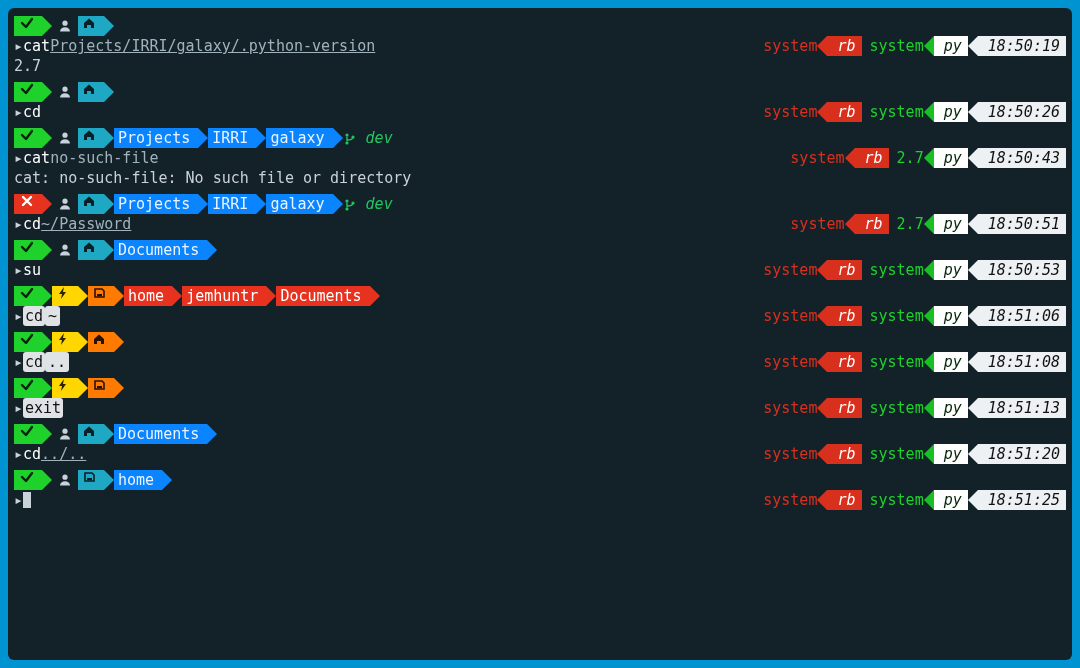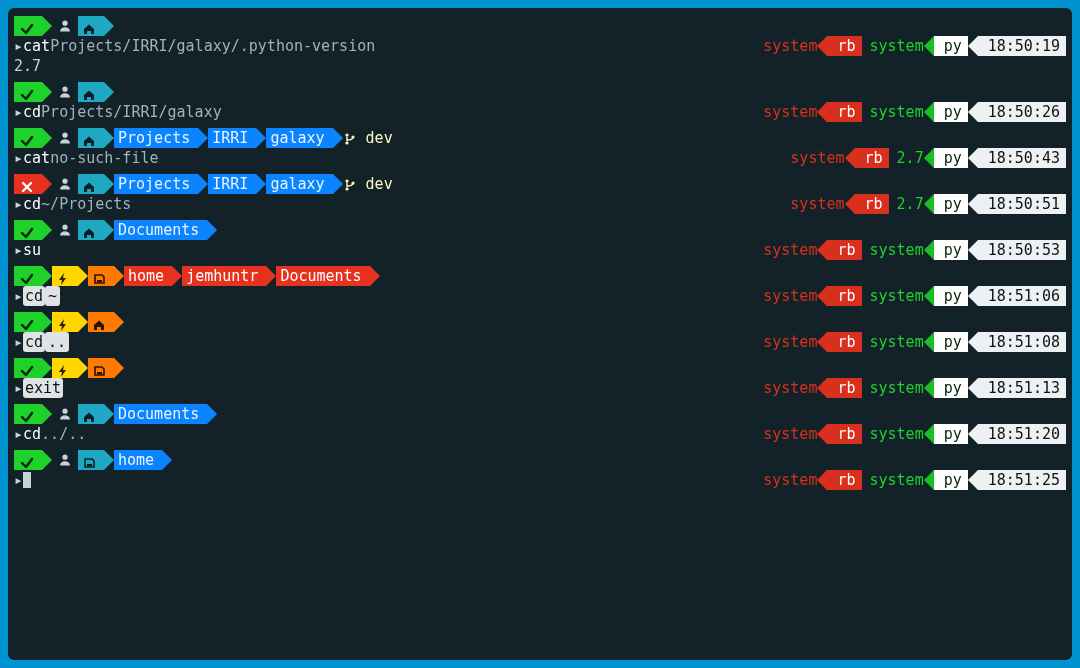--- a/index.html
+++ b/index.html
@@ -1,25 +1,25 @@
 <!DOCTYPE html>
 <html><head>
 <meta charset="utf-8">
 <style>
   * { margin:0; padding:0; box-sizing:border-box; }
   html,body { width:1080px; height:668px; }
   body { background:#0093d2; padding:8px; font-family: "DejaVu Sans Mono","Menlo","Consolas",monospace; font-size:15px; color:#c9d1d9; }
   .term { width:100%; height:100%; background:#132229; border-radius:6px; padding:8px 6px 2px 6px; overflow:hidden; position:relative; line-height:20px; }
   .row { display:flex; align-items:center; height:20px; white-space:pre; }
   
-  .seg { display:inline-flex; align-items:flex-end; height:20px; padding:0 8px 0 4px; position:relative; margin-right:10px; }
+  .seg { display:inline-flex; align-items:flex-start; height:20px; padding:0 8px 0 4px; position:relative; margin-right:10px; }
   .seg.first { padding-left:6px; }
   .seg .arr { position:absolute; right:-10px; top:0; width:0; height:0; border-top:10px solid transparent; border-bottom:10px solid transparent; }
   
-  .segL { display:inline-flex; align-items:center; height:20px; padding:0 6px 0 10px; position:relative; margin-left:10px; }
+  .segL { display:inline-flex; align-items:center; height:20px; padding:0 6px 0 10px; position:relative; margin-left:10px;font-style:italic; }
   .segL .arrL { position:absolute; left:-10px; top:0; width:0; height:0; border-top:10px solid transparent; border-bottom:10px solid transparent; }
   .pill { background:#dfe3e6; color:#111; border-radius:3px; }
   
   .c-green   { background:#1fd12b; color:#06240a; }
   .c-green .arr { border-left:10px solid #1fd12b; }
   .c-green2  { background:#ffffff; color:#06240a; }
   .c-teal    { background:#1ea8c4; color:#0b1f26; }
   .c-teal .arr { border-left:10px solid #1ea8c4; }
   .c-blue    { background:#0a84ff; color:#eaf3ff; }
   .c-blue .arr { border-left:10px solid #0a84ff; }
@@ -30,25 +30,25 @@
   .c-yellow .arr { border-left:10px solid #ffd600; }
   .c-orange  { background:#ff7a00; color:#2a1200; }
   .c-orange .arr { border-left:10px solid #ff7a00; }
   .c-white   { background:#eef1f3; color:#111; }
   
   .al-red   { border-right:10px solid #d9301d; }
   .al-green { border-right:10px solid #19bf24; }
   .al-white { border-right:10px solid #eef1f3; }
   
   .fg-cmd   { color:#ffffff; }
-  .fg-arg   { color:#a0b3bd; }
+  .fg-arg   { color:#a0b3bd; text-decoration:underline; }
   .fg-argn  { color:#a0b3bd; }
   .fg-sysR  { color:#d9301d; }
   .fg-sysG  { color:#1fd12b; }
-  .fg-branch{ color:#fef9c3; }
+  .fg-branch{ color:#22c55e; font-style:italic; }
   .caret    { color:#c9d1d9; }
   .ico { display:inline-block; width:14px; text-align:center; }
   .spacer { flex:1 1 auto; }
   .line { display:flex; align-items:center; height:20px; }
   .right { display:flex; align-items:flex-end; }
   .left  { display:flex; align-items:center; }
   .gap6 { height:6px; }
   .cursor { display:inline-block; width:8px; height:16px; background:#c9d1d9; vertical-align:middle; }
   .watermark { position:absolute; right:16px; bottom:4px; color:#7d8b93; font-size:20px; letter-spacing:1px; pointer-events:none; font-family: "PingFang SC","Noto Sans CJK SC",sans-serif;}
   .watermark .z { font-weight:700; margin-right:6px; }
@@ -135,21 +135,20 @@
               </svg>
             </span>
             <span class="arr"></span>
           </span>
         </div>
       </div>
       <div class="line">
         <div class="left">
           <span class="caret">▸ </span>
           <span class="fg-cmd">cd</span> 
-          <span class="fg-arg">Projects/IRRI/galaxy</span>
         </div>
         <div class="spacer"></div>
         <div class="right">
           <span class="fg-sysR">system</span>
           <span class="segL c-red2">
             <span class="arrL al-red"></span>
             <span style="color:#fff">rb</span>
           </span>
           <span class="fg-sysG" style="padding-left:8px">system</span>
           <span class="segL c-green2">
@@ -224,20 +223,21 @@
           <span class="segL c-green2">
             <span class="arrL al-green"></span>
             <span style="color:#06240a">py</span>
           </span>
           <span class="segL c-white">
             <span class="arrL al-white"></span>
             <span>18:50:43</span>
           </span>
         </div>
       </div>
+      <div class="row">cat: no-such-file: No such file or directory</div>
       <div class="gap6"></div>
       <div class="line">
         <div class="left">
           <span class="seg first c-red">
             <span class="ico" style="color:#fff">
               <svg class="i" viewBox="0 0 14 14">
                 <path d="M3 3l8 8M11 3l-8 8" stroke="#fff" stroke-width="2.4" fill="none" stroke-linecap="round"></path>
               </svg>
             </span>
             <span class="arr"></span>
@@ -273,21 +273,21 @@
                 <circle cx="4" cy="11" r="1.6" fill="currentColor"></circle>
                 <circle cx="10" cy="5" r="1.6" fill="currentColor"></circle>
                 <path d="M4 4.6v4.8M4 8c3 0 6-1 6-3" stroke="currentColor" stroke-width="1.4" fill="none"></path>
               </svg></span> dev</span>
         </div>
       </div>
       <div class="line">
         <div class="left">
           <span class="caret">▸ </span>
           <span class="fg-cmd">cd</span> 
-          <span class="fg-arg">~/Projects</span>
+          <span class="fg-arg">~/Password</span>
         </div>
         <div class="spacer"></div>
         <div class="right">
           <span class="fg-sysR">system</span>
           <span class="segL c-red2">
             <span class="arrL al-red"></span>
             <span style="color:#fff">rb</span>
           </span>
           <span class="fg-sysG" style="padding-left:8px">2.7</span>
           <span class="segL c-green2">

